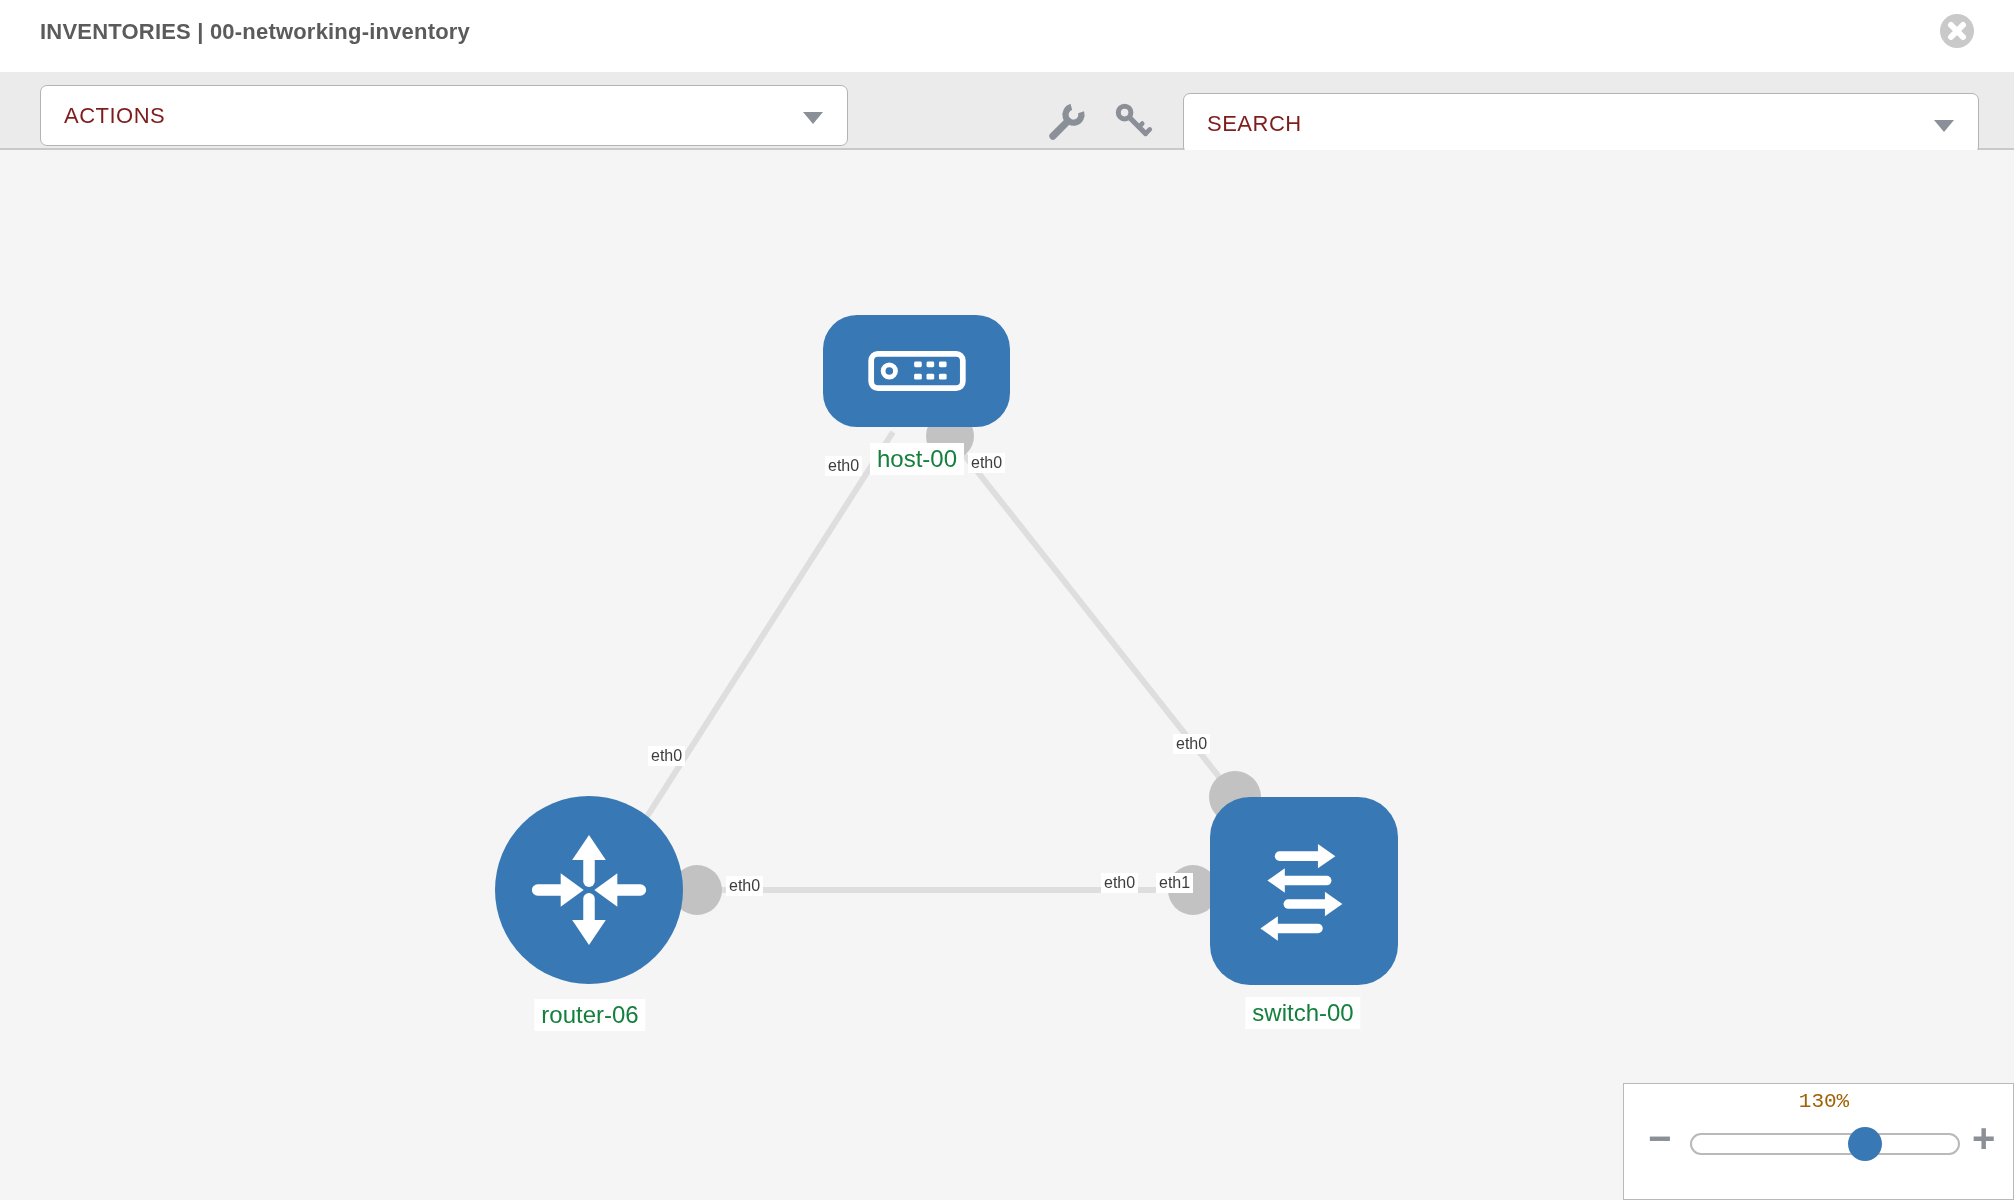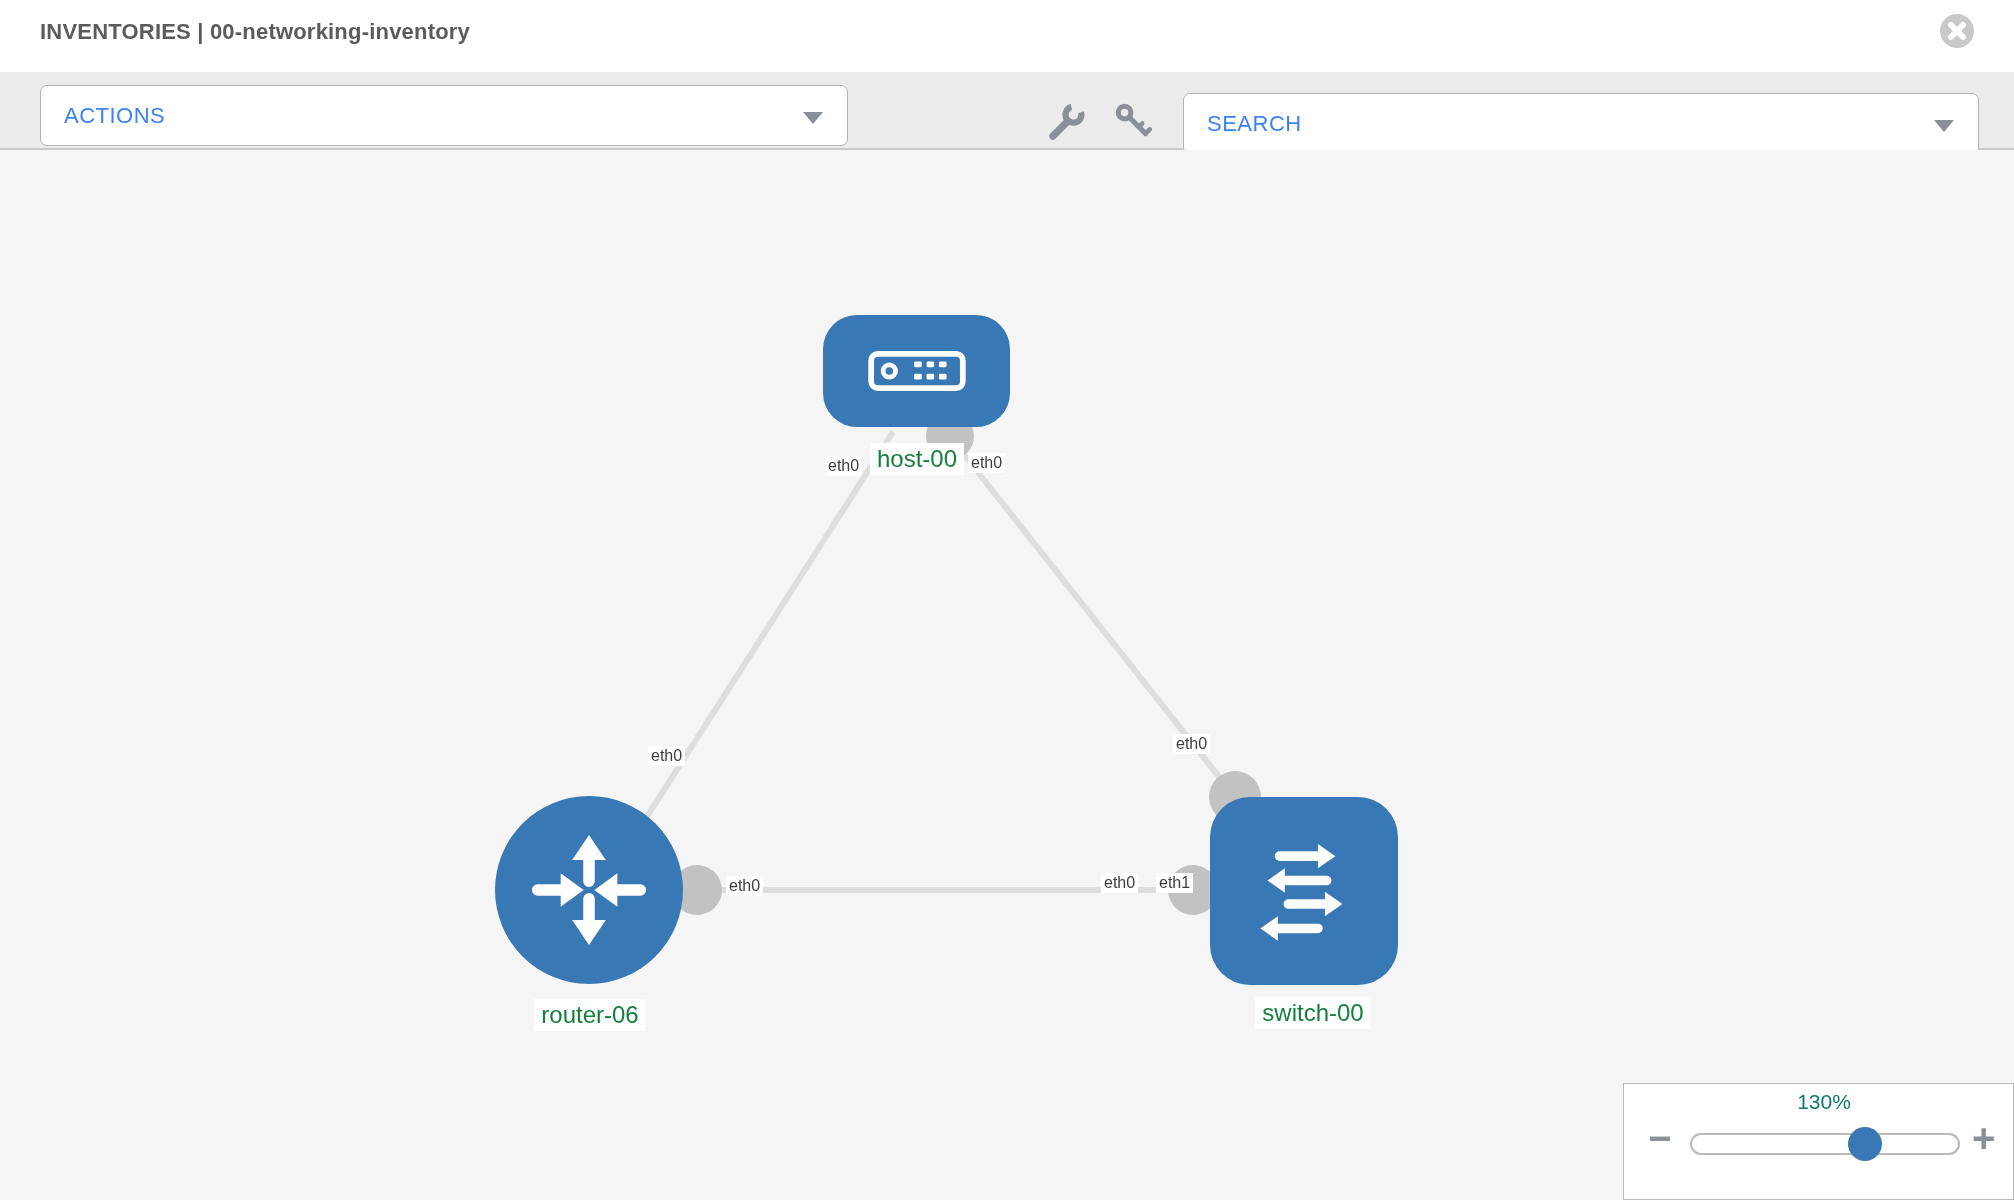--- a/index.html
+++ b/index.html
@@ -8,34 +8,34 @@
   #app { position:relative; width:2014px; height:1200px; background:#f5f5f5; }
 
   
   .header { position:absolute; left:0; top:0; width:2014px; height:72px; background:#ffffff; }
   .page-title { position:absolute; left:40px; top:19px; font-size:22px; font-weight:bold; color:#5b5b5b; letter-spacing:0.2px; }
   .close-btn { position:absolute; left:1940px; top:14px; width:34px; height:34px; border-radius:50%; background:#c9c9c9; cursor:pointer; display:flex; align-items:center; justify-content:center; }
 
   
   .toolbar { position:absolute; left:0; top:72px; width:2014px; height:78px; background:#ebebeb; border-bottom:2px solid #c9c9c9; }
   .select-box { position:absolute; top:13px; height:61px; background:#fff; border:1px solid #b3b3b3; border-radius:7px; display:flex; align-items:center; cursor:pointer; }
-  .select-box .sel-label { margin-left:23px; font-size:22px; color:#3b82f6; letter-spacing:0.5px; }
+  .select-box .sel-label { margin-left:23px; font-size:22px; color:#7f1d1d; letter-spacing:0.5px; }
   .chev { position:absolute; right:24px; top:26px; width:0; height:0; border-left:10px solid transparent; border-right:10px solid transparent; border-top:12px solid #8b8f98; }
   .tool-btn { position:absolute; top:26px; width:46px; height:46px; cursor:pointer; display:flex; align-items:center; justify-content:center; }
 
   
   .canvas { position:absolute; left:0; top:150px; width:2014px; height:1050px; background:#f5f5f5; overflow:hidden; }
   .links-svg { position:absolute; left:0; top:0; }
   .node { position:absolute; background:#3878b4; display:flex; align-items:center; justify-content:center; cursor:pointer; }
   .node-label { position:absolute; transform:translateX(-50%); background:#ffffff; color:#15803d; font-size:24px; padding:2px 7px; white-space:nowrap; }
   .if-label { position:absolute; background:#ffffff; color:#3d3d3d; font-size:16px; padding:1px 3px; white-space:nowrap; }
 
   
   .zoom-panel { position:absolute; left:1623px; top:1083px; width:391px; height:117px; background:#ffffff; border:1px solid #b9b9b9; }
-  .zoom-value { position:absolute; left:200px; top:6px; transform:translateX(-50%); font-size:21px; color:#0f766e; }
+  .zoom-value { position:absolute; left:200px; top:6px; transform:translateX(-50%); font-size:21px; color:#a16207;font-family:Liberation Mono, monospace; }
   .zoom-btn { position:absolute; font-size:40px; font-weight:bold; color:#8b9096; line-height:40px; cursor:pointer; user-select:none; }
   .zoom-track { position:absolute; left:66px; top:49px; width:270px; height:22px; background:#fff; border:2px solid #b9b9b9; border-radius:12px; cursor:pointer; }
   .zoom-handle { position:absolute; left:156px; top:-8px; width:34px; height:34px; border-radius:50%; background:#3878b4; cursor:pointer; }
 </style>
 </head>
 <body>
 
 <div id="app">
 
   <div class="header">
@@ -128,21 +128,21 @@
         </g>
         <polygon points="106,30 86,16 86,44" fill="#ffffff"></polygon>
         <polygon points="28,58 48,44 48,72" fill="#ffffff"></polygon>
         <polygon points="114,85 94,71 94,99" fill="#ffffff"></polygon>
         <polygon points="20,113 40,99 40,127" fill="#ffffff"></polygon>
       </svg>
     </div>
 
     <div class="node-label" style="left:917px; top:293px;">host-00</div>
     <div class="node-label" style="left:590px; top:849px;">router-06</div>
-    <div class="node-label" style="left:1303px; top:847px;margin-left:10px;">switch-00</div>
+    <div class="node-label" style="left:1303px; top:847px;">switch-00</div>
 
     <div class="if-label" style="left:648px;  top:596px;">eth0</div>
     <div class="if-label" style="left:825px;  top:306px;">eth0</div>
     <div class="if-label" style="left:968px;  top:303px;">eth0</div>
     <div class="if-label" style="left:1173px; top:584px;">eth0</div>
     <div class="if-label" style="left:726px;  top:726px;">eth0</div>
     <div class="if-label" style="left:1101px; top:723px;">eth0</div>
     <div class="if-label" style="left:1156px; top:723px;">eth1</div>
   </div>
 

